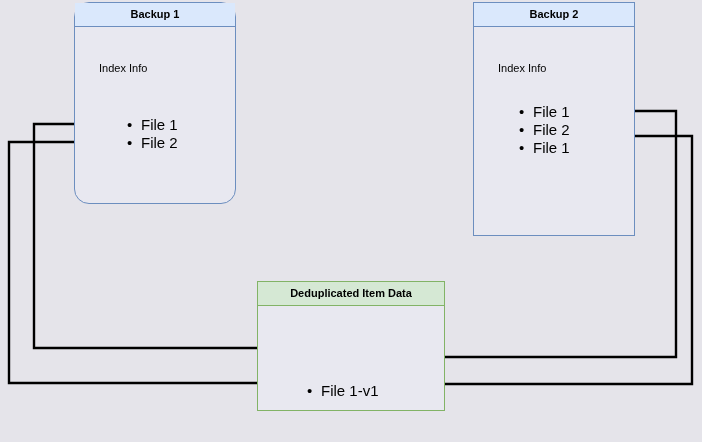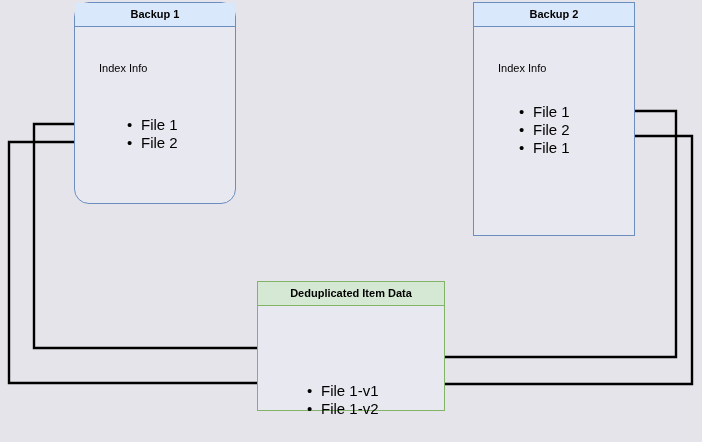--- a/index.html
+++ b/index.html
@@ -141,18 +141,17 @@
         <li>File 1</li>
       </ul>
     </div>
   </div>
 
   <div class="node node-green" style="left:257px; top:281px; width:188px; height:130px;">
     <div class="node-header">Deduplicated Item Data</div>
     <div class="node-body">
       <ul class="file-list dedup-list" style="left:49px; top:33px;margin-top:43px;">
         <li>File 1-v1</li>
-        <li>File 1-v2</li>
       </ul>
     </div>
   </div>
 
 </div>
 
 </body></html>

